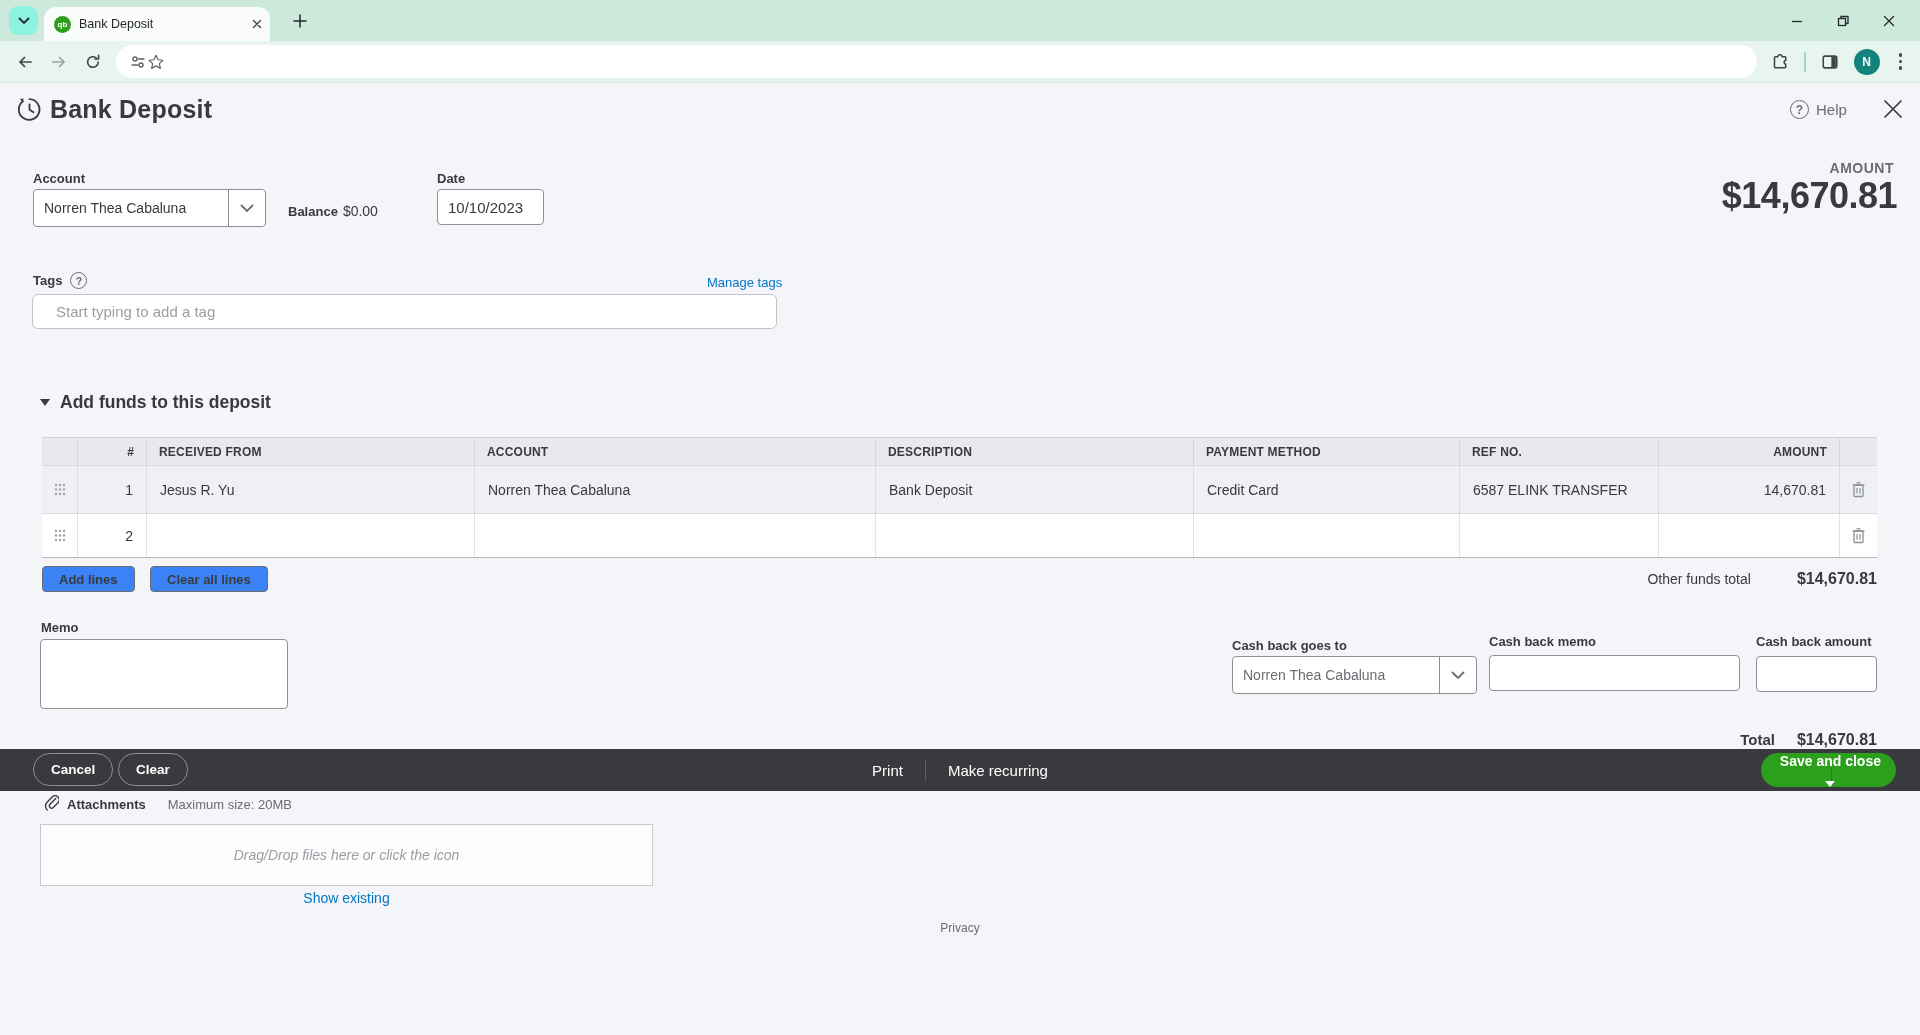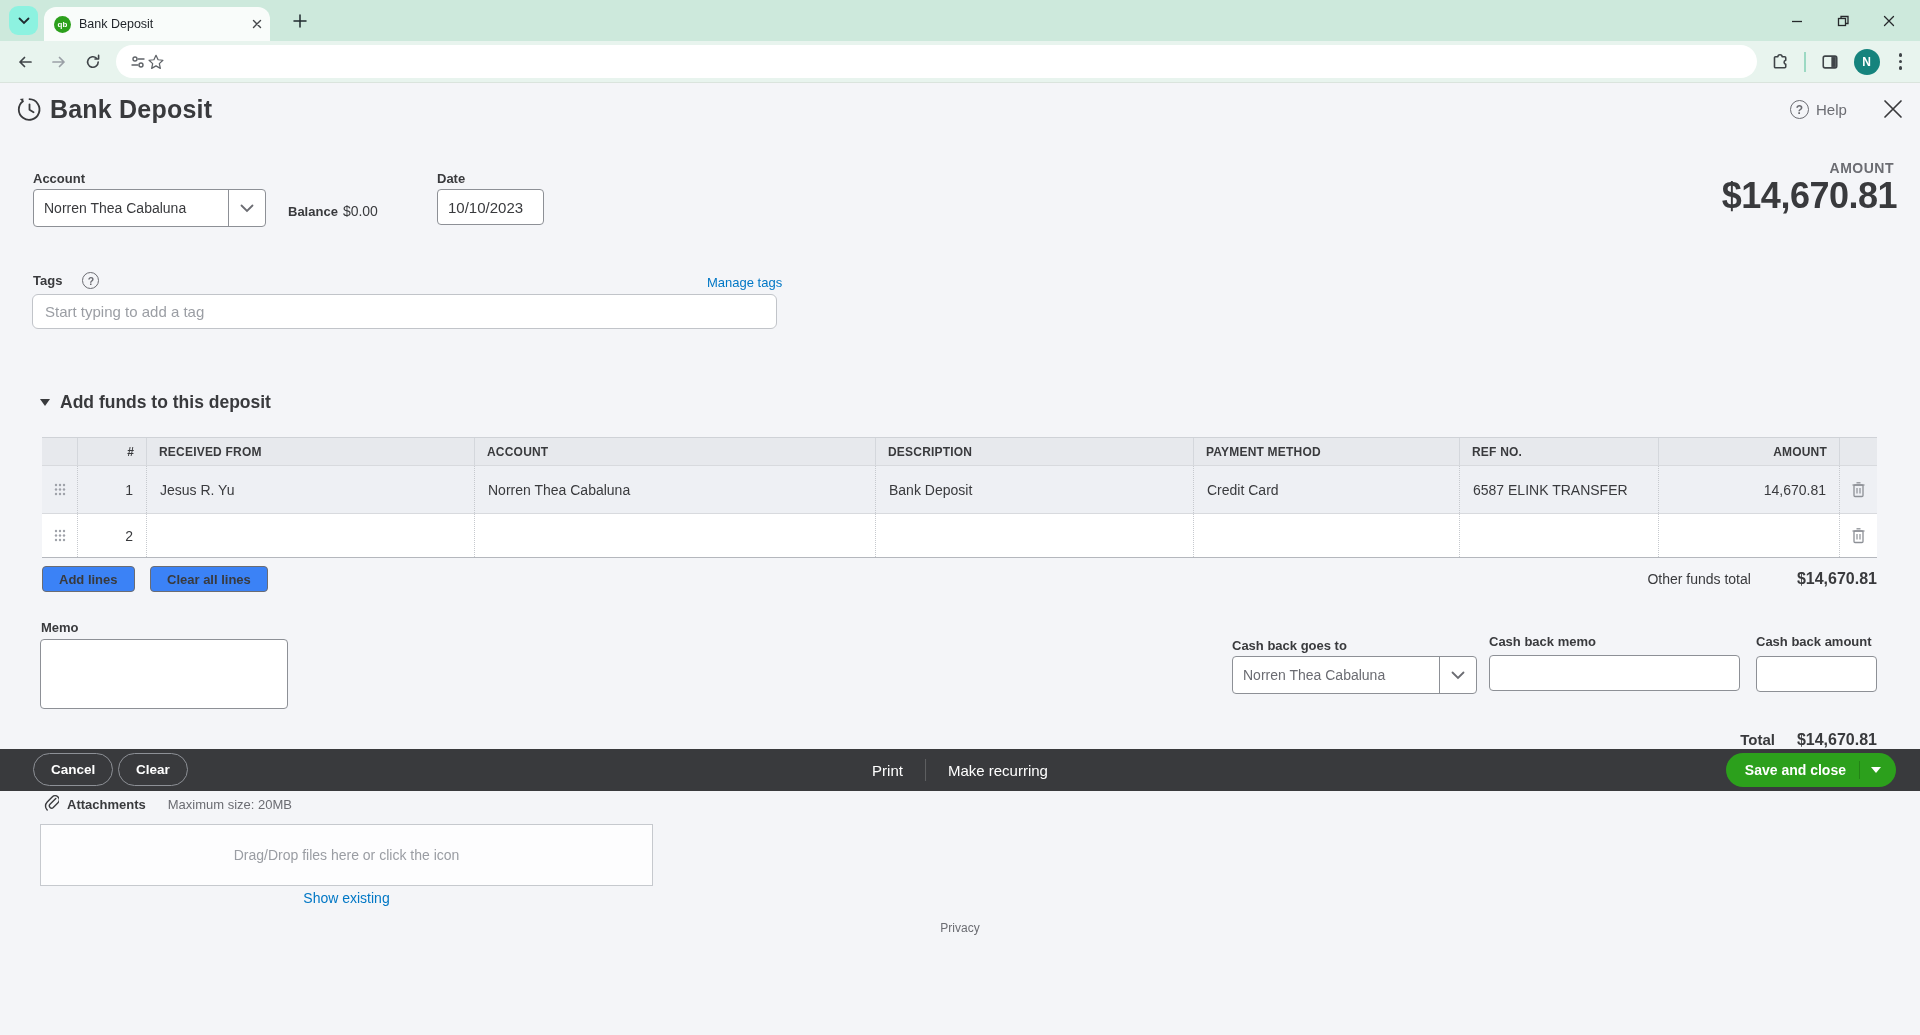--- a/index.html
+++ b/index.html
@@ -44,24 +44,24 @@
   .account-select { left:33px; top:189px; width:233px; height:38px; }
   .balance { position:absolute; left:288px; top:203px; font-size:13px; color:#393a3d; }
   .balance b { font-weight:bold; margin-right:5px; }
   .balance span { font-size:14px; }
   .date-lbl { position:absolute; left:437px; top:171px; }
   .date-input { position:absolute; left:437px; top:189px; width:107px; height:36px; border:1px solid #8d9096; border-radius:4px; background:#fff; font-size:15px; color:#393a3d; padding:0 10px; font-family:inherit; }
   .amt-lbl { position:absolute; right:26px; top:160px; font-size:14px; font-weight:bold; color:#6b6c72; letter-spacing:0.5px; }
   .amt-val { position:absolute; right:23px; top:175px; font-size:36px; font-weight:bold; color:#393a3d; letter-spacing:-0.5px; }
 
   
-  .tags-lbl { position:absolute; left:33px; top:272px; display:flex; align-items:center; gap:20px; }
+  .tags-lbl { position:absolute; left:33px; top:272px; display:flex; align-items:center; gap:8px; }
   .qmark-sm { width:17px; height:17px; border:1.4px solid #6b6c72; border-radius:50%; font-size:10.5px; font-weight:bold; color:#6b6c72; display:flex; align-items:center; justify-content:center; }
   .managetags { position:absolute; left:707px; top:275px; width:70px; text-align:right; font-size:13px; color:#0077c5; cursor:pointer; white-space:nowrap; }
-  .tags-input { position:absolute; left:32px; top:294px; width:745px; height:35px; border:1px solid #c1c4c9; border-radius:6px; background:#fff; font-size:15px; color:#393a3d; padding:0 12px; font-family:inherit; }
+  .tags-input { position:absolute; left:32px; top:294px; width:745px; height:35px; border:1px solid #c1c4c9; border-radius:6px; background:#fff; font-size:15px; color:#393a3d; padding:0 23px; font-family:inherit; }
   .tags-input::placeholder { color:#9b9ea4; }
 
   
   .sect { position:absolute; left:40px; top:392px; display:flex; align-items:center; gap:10px; cursor:pointer; }
   .tri { width:0; height:0; border-left:5.5px solid transparent; border-right:5.5px solid transparent; border-top:7px solid #393a3d; }
   .sect-title { font-size:17.5px; font-weight:bold; color:#393a3d; }
 
   .grid { display:grid; grid-template-columns:36px 69px 328px 401px 318px 266px 199px 181px 37px; }
   .table { position:absolute; left:42px; top:437px; width:1835px; border-top:1px solid #cfd2d7; border-bottom:1px solid #b4b7bd; }
   .thead { background:#e7e9ed; height:27px; }
@@ -94,33 +94,33 @@
 
   .total { position:absolute; right:43px; top:731px; display:flex; align-items:baseline; gap:22px; }
   .total .l { font-size:15px; font-weight:bold; color:#393a3d; }
   .total .v { font-size:16px; font-weight:bold; color:#393a3d; }
 
   
   .attach-row { position:absolute; left:44px; top:795px; display:flex; align-items:center; }
   .attach-lbl { font-size:13px; font-weight:bold; color:#393a3d; margin-left:8px; }
   .maxsize { font-size:13px; color:#6b6c72; margin-left:22px; }
   .dropzone { position:absolute; left:40px; top:824px; width:613px; height:62px; border:1px solid #c6c9ce; background:#fdfdfe; display:flex; align-items:center; justify-content:center; cursor:pointer; }
-  .dz-text { font-size:14px; color:#9a9da3; }
+  .dz-text { font-size:14px; font-style:italic; color:#9a9da3; }
   .showexisting { position:absolute; left:40px; top:890px; width:613px; text-align:center; font-size:14px; color:#0077c5; cursor:pointer; }
   .privacy { position:absolute; left:0; right:0; top:921px; text-align:center; font-size:12px; color:#6b6c72; }
 
   
   .footer { position:absolute; left:0; right:0; bottom:0; height:42px; background:#393a3d; }
   .pill { position:absolute; top:4px; height:33px; border:1px solid #8d9096; border-radius:17px; background:transparent; color:#fff; font-size:13.5px; font-weight:bold; display:flex; align-items:center; padding:0 17px; cursor:pointer; font-family:inherit; }
   .cancel { left:33px; }
   .clear { left:118px; }
   .footer-center { position:absolute; left:50%; top:0; transform:translateX(-50%); height:42px; display:flex; align-items:center; gap:22px; }
   .flink { color:#fff; font-size:15px; cursor:pointer; }
   .fdiv { width:1px; height:22px; background:#5f6063; }
-  .save { position:absolute; right:24px; top:4px; height:34px; background:#2ca01c; border:none; border-radius:17px; color:#fff; font-size:14px; font-weight:bold; display:flex; align-items:center; padding:0 15px 0 19px; cursor:pointer; font-family:inherit; }
+  .save { position:absolute; right:24px; top:4px; height:34px; background:#2ca01c; border:none; border-radius:17px; color:#fff; font-size:14px; font-weight:bold; display:flex; align-items:center; padding:0 15px 0 19px; cursor:pointer; font-family:inherit;flex-direction:column; }
   .save .sep { width:1px; height:18px; background:rgba(0,0,0,0.18); margin:0 11px 0 13px; }
   .caret { width:0; height:0; border-left:5px solid transparent; border-right:5px solid transparent; border-top:6px solid #fff; }
 </style>
 </head>
 <body>
 
 <div id="app">
 
   <div class="tabstrip">
     <div class="tabsearch">

